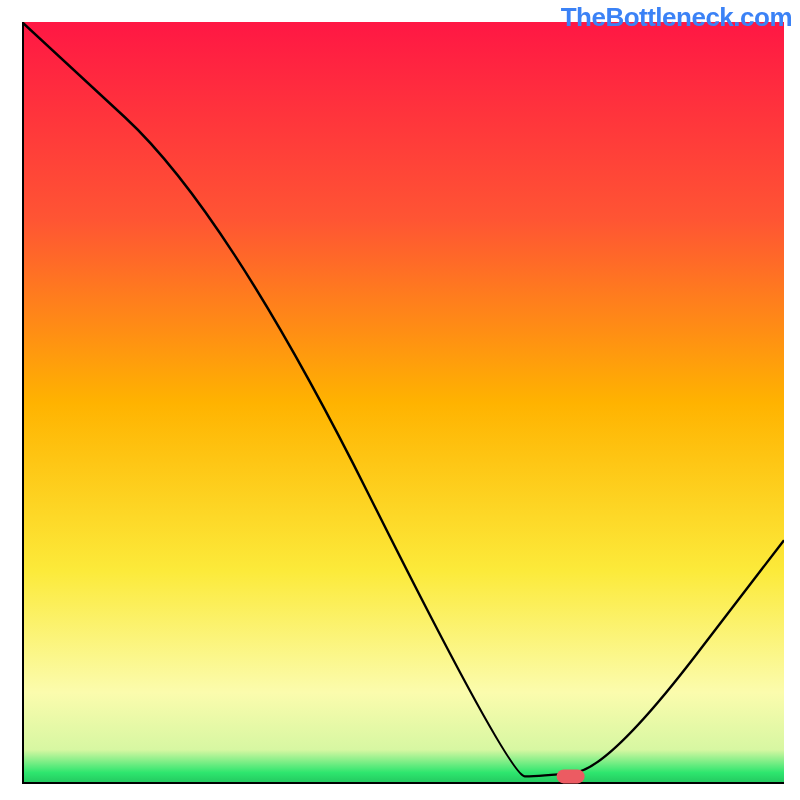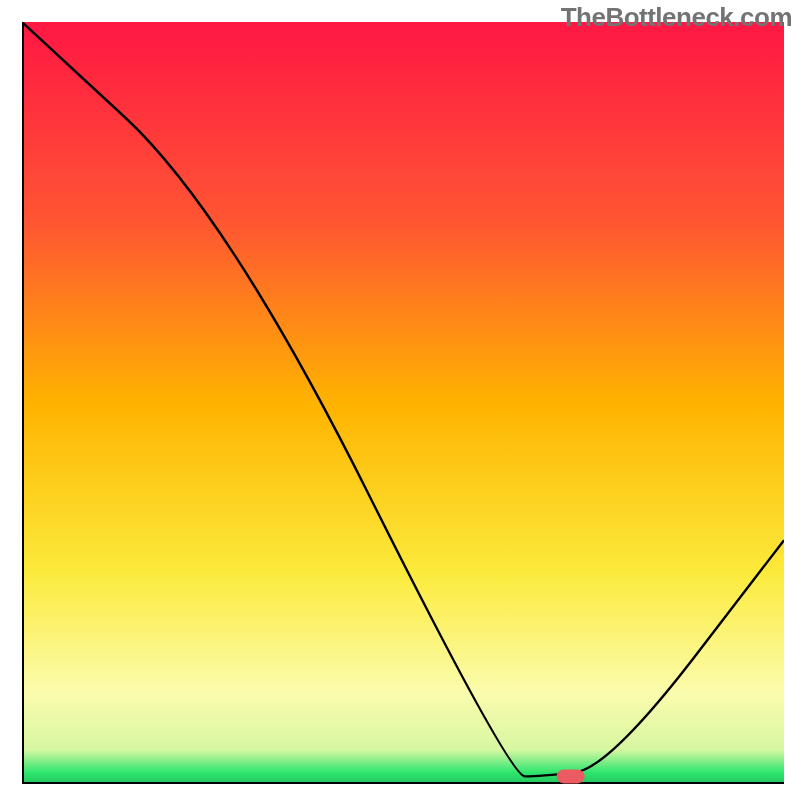--- a/index.html
+++ b/index.html
@@ -15,21 +15,21 @@
     position: relative;
     width: 800px;
     height: 800px;
   }
   .watermark {
     position: absolute;
     top: 2px;
     right: 8px;
     font-size: 26px;
     font-weight: 600;
-    color: #737373;
+    color: #3b82f6;
     letter-spacing: -0.5px;
     z-index: 30;
   }
   .plot-area {
     position: absolute;
     left: 22px;
     top: 22px;
     width: 762px;
     height: 762px;
   }

